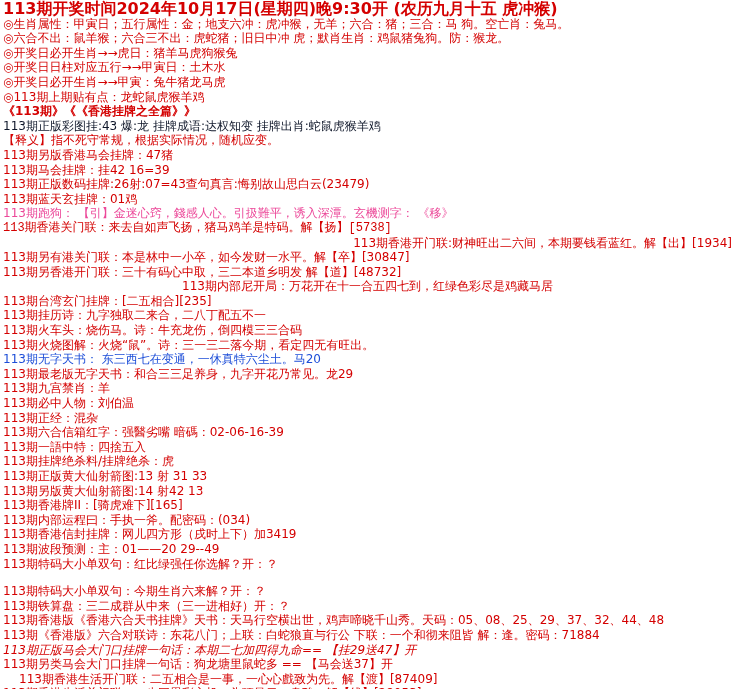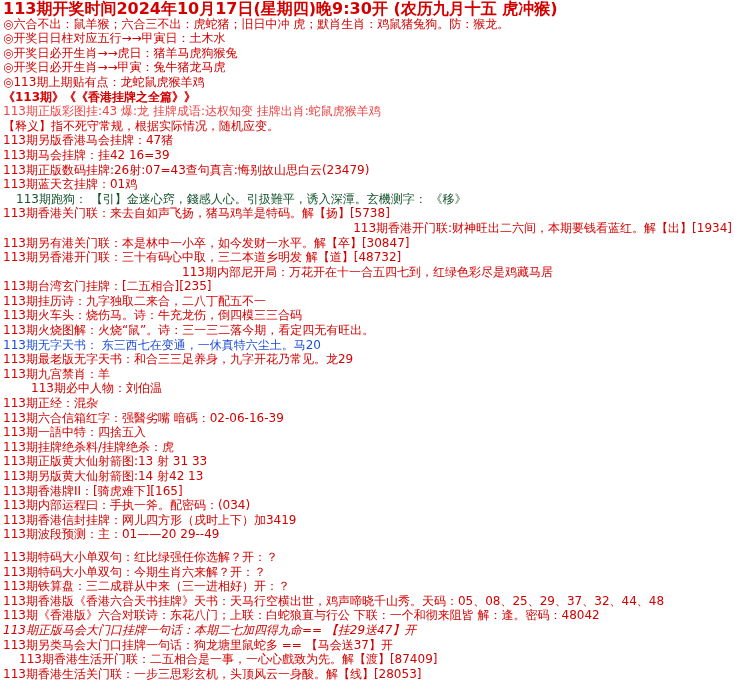--- a/index.html
+++ b/index.html
@@ -25,58 +25,59 @@
     white-space: pre-wrap;
     word-break: break-all;
     letter-spacing: 0px;
   }
 </style>
 </head>
 <body>
 
 <div id="sheet">
     <div class="line" style="color: rgb(212, 0, 0); font-weight: bold; font-size: 16px;">113期开奖时间2024年10月17日(星期四)晚9:30开 (农历九月十五 虎冲猴)</div>
+    <div class="line" style="color: rgb(212, 0, 0);">◎生肖属性：甲寅日；五行属性：金；地支六冲：虎冲猴，无羊；六合：猪；三合：马 狗。空亡肖：兔马。</div>
     <div class="line" style="color: rgb(212, 0, 0);">◎六合不出：鼠羊猴；六合三不出：虎蛇猪；旧日中冲 虎；默肖生肖：鸡鼠猪兔狗。防：猴龙。</div>
+    <div class="line" style="color: rgb(212, 0, 0);">◎开奖日必开生肖→→虎日：猪羊马虎狗猴兔</div>
     <div class="line" style="color: rgb(212, 0, 0);">◎开奖日日柱对应五行→→甲寅日：土木水</div>
-    <div class="line" style="color: rgb(212, 0, 0);">◎开奖日必开生肖→→虎日：猪羊马虎狗猴兔</div>
     <div class="line" style="color: rgb(212, 0, 0);">◎开奖日必开生肖→→甲寅：兔牛猪龙马虎</div>
     <div class="line" style="color: rgb(212, 0, 0);">◎113期上期贴有点：龙蛇鼠虎猴羊鸡</div>
     <div class="line" style="color: rgb(212, 0, 0); font-weight: bold;">《113期》《《香港挂牌之全篇》》</div>
-    <div class="line" style="color: #ef4444;">113期正版彩图挂:43 爆:龙 挂牌成语:达权知变 挂牌出肖:蛇鼠虎猴羊鸡</div>
+    <div class="line" style="color: #0f172a;">113期正版彩图挂:43 爆:龙 挂牌成语:达权知变 挂牌出肖:蛇鼠虎猴羊鸡</div>
     <div class="line" style="color: rgb(212, 0, 0);">【释义】指不死守常规，根据实际情况，随机应变。</div>
     <div class="line" style="color: rgb(212, 0, 0);">113期另版香港马会挂牌：47猪</div>
     <div class="line" style="color: rgb(212, 0, 0);">113期马会挂牌：挂42 16=39</div>
     <div class="line" style="color: rgb(212, 0, 0);">113期正版数码挂牌:26射:07=43查句真言:悔别故山思白云(23479)</div>
     <div class="line" style="color: rgb(212, 0, 0);">113期蓝天玄挂牌：01鸡</div>
-    <div class="line" style="color: #14532d; margin-left: 13px;">113期跑狗： 【引】金迷心窍，錢感人心。引扱難平，诱入深潭。玄機测字： 《移》</div>
-    <div class="line" style="color: rgb(212, 0, 0);">113期香港关门联：来去自如声飞扬，猪马鸡羊是特码。解【扬】[5738]</div>
+    <div class="line" style="color: #ec4899;">113期跑狗： 【引】金迷心窍，錢感人心。引扱難平，诱入深潭。玄機测字： 《移》</div>
+    <div class="line" style="color: rgb(212, 0, 0); font-family: Liberation Mono, monospace;">113期香港关门联：来去自如声飞扬，猪马鸡羊是特码。解【扬】[5738]</div>
     <div class="line" style="color: rgb(212, 0, 0); text-align: right;">113期香港开门联:财神旺出二六间，本期要钱看蓝红。解【出】[1934]</div>
     <div class="line" style="color: rgb(212, 0, 0);">113期另有港关门联：本是林中一小卒，如今发财一水平。解【卒】[30847]</div>
     <div class="line" style="color: rgb(212, 0, 0);">113期另香港开门联：三十有码心中取，三二本道乡明发 解【道】[48732]</div>
     <div class="line" style="color: rgb(212, 0, 0); text-align: center;">113期内部尼开局：万花开在十一合五四七到，红绿色彩尽是鸡藏马居</div>
     <div class="line" style="color: rgb(212, 0, 0);">113期台湾玄门挂牌：[二五相合][235]</div>
     <div class="line" style="color: rgb(212, 0, 0);">113期挂历诗：九字独取二来合，二八丁配五不一</div>
     <div class="line" style="color: rgb(212, 0, 0);">113期火车头：烧伤马。诗：牛充龙伤，倒四模三三合码</div>
     <div class="line" style="color: rgb(212, 0, 0);">113期火烧图解：火烧“鼠”。诗：三一三二落今期，看定四无有旺出。</div>
     <div class="line" style="color: #1d4ed8;">113期无字天书： 东三西七在变通，一休真特六尘土。马20</div>
     <div class="line" style="color: rgb(212, 0, 0);">113期最老版无字天书：和合三三足养身，九字开花乃常见。龙29</div>
     <div class="line" style="color: rgb(212, 0, 0);">113期九宫禁肖：羊</div>
-    <div class="line" style="color: rgb(212, 0, 0); margin-left: 28px;">113期必中人物：刘伯温</div>
+    <div class="line" style="color: rgb(212, 0, 0);">113期必中人物：刘伯温</div>
     <div class="line" style="color: rgb(212, 0, 0);">113期正经：混杂</div>
     <div class="line" style="color: rgb(212, 0, 0);">113期六合信箱红字：强醫劣嘴 暗碼：02-06-16-39</div>
     <div class="line" style="color: rgb(212, 0, 0);">113期一語中特：四捨五入</div>
     <div class="line" style="color: rgb(212, 0, 0);">113期挂牌绝杀料/挂牌绝杀：虎</div>
     <div class="line" style="color: rgb(212, 0, 0);">113期正版黄大仙射箭图:13 射 31 33</div>
     <div class="line" style="color: rgb(212, 0, 0);">113期另版黄大仙射箭图:14 射42 13</div>
     <div class="line" style="color: rgb(212, 0, 0);">113期香港牌ⅠⅠ：[骑虎难下][165]</div>
     <div class="line" style="color: rgb(212, 0, 0);">113期内部运程曰：手执一斧。配密码：(034)</div>
     <div class="line" style="color: rgb(212, 0, 0);">113期香港信封挂牌：网儿四方形（戌时上下）加3419</div>
     <div class="line" style="color: rgb(212, 0, 0);">113期波段预测：主：01——20 29--49</div>
-    <div class="line" style="color: rgb(212, 0, 0); margin-top: 8px;">113期特码大小单双句：红比绿强任你选解？开：？</div>
-    <div class="line" style="color: rgb(212, 0, 0);">113期特码大小单双句：今期生肖六来解？开：？</div>
+    <div class="line" style="color: rgb(212, 0, 0);">113期特码大小单双句：红比绿强任你选解？开：？</div>
+    <div class="line" style="color: rgb(212, 0, 0); margin-top: 13px;">113期特码大小单双句：今期生肖六来解？开：？</div>
     <div class="line" style="color: rgb(212, 0, 0);">113期铁算盘：三二成群从中来（三一进相好）开：？</div>
     <div class="line" style="color: rgb(212, 0, 0);">113期香港版《香港六合天书挂牌》天书：天马行空横出世，鸡声啼晓千山秀。天码：05、08、25、29、37、32、44、48</div>
-    <div class="line" style="color: rgb(212, 0, 0);">113期《香港版》六合对联诗：东花八门；上联：白蛇狼直与行公 下联：一个和彻来阻皆 解：逢。密码：48042</div>
+    <div class="line" style="color: rgb(212, 0, 0);">113期《香港版》六合对联诗：东花八门；上联：白蛇狼直与行公 下联：一个和彻来阻皆 解：逢。密码：71884</div>
     <div class="line" style="color: rgb(212, 0, 0); font-style: italic;">113期正版马会大门口挂牌一句话：本期二七加四得九命== 【挂29送47】开</div>
     <div class="line" style="color: rgb(212, 0, 0);">113期另类马会大门口挂牌一句话：狗龙塘里鼠蛇多 == 【马会送37】开</div>
     <div class="line" style="color: rgb(212, 0, 0); margin-left: 16px;">113期香港生活开门联：二五相合是一事，一心心戲致为先。解【渡】[87409]</div>
     <div class="line" style="color: rgb(212, 0, 0);">113期香港生活关门联：一步三思彩玄机，头顶风云一身酸。解【线】[28053]</div>
   </div>
 
 </body></html>

